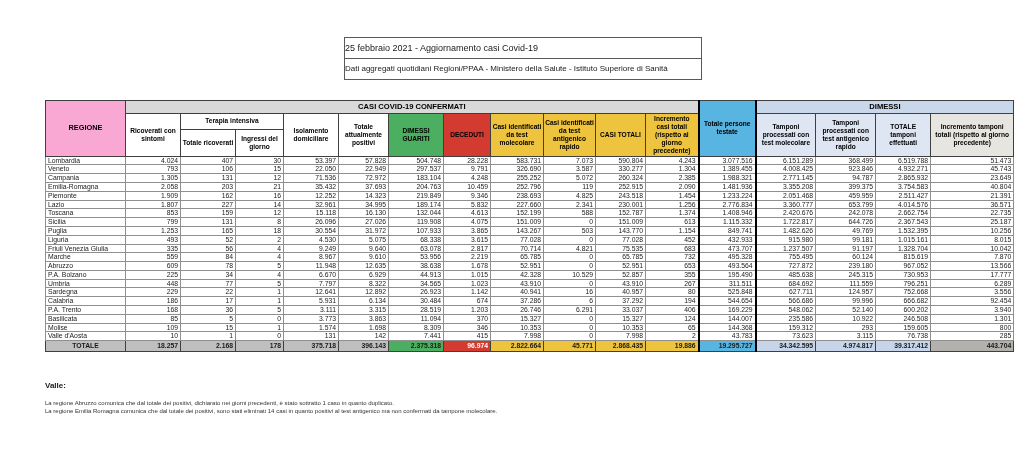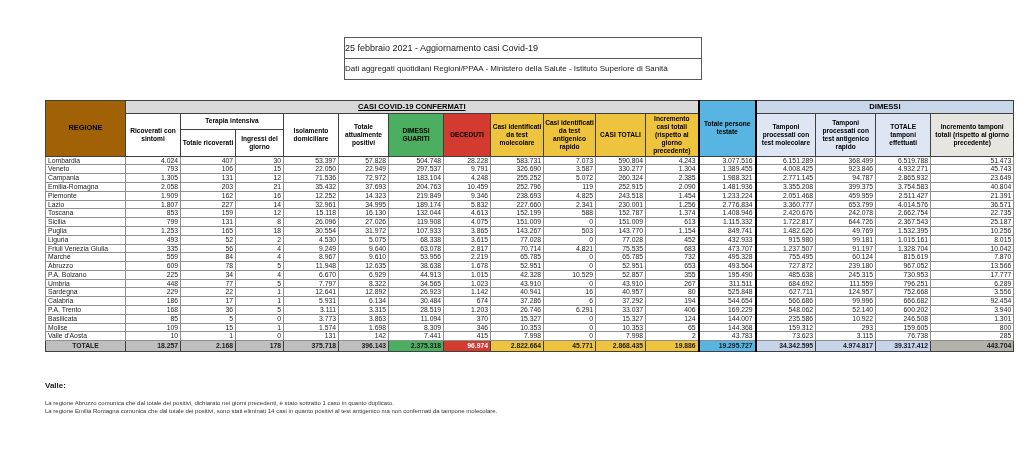--- a/index.html
+++ b/index.html
@@ -15,22 +15,22 @@
 
   
   .tablewrap { position:absolute; left:45px; top:100px; }
   table { border-collapse:collapse; table-layout:fixed; width:968px; }
   th, td { overflow:hidden; }
   thead th {
     border:1px solid #3f3f3f; font-weight:bold; text-align:center; vertical-align:middle;
     font-size:6.6px; line-height:1.2; padding:1px 1px; color:#000;
   }
   thead th.banner { font-size:7.6px; height:12px; padding:0; }
-  .h-grey   { background:#a16207; font-size:7.4px; }
-  .h-band   { background:#d9d9d9;text-decoration:underline; }
+  .h-grey   { background:#f9a8d4; font-size:7.4px; }
+  .h-band   { background:#d9d9d9; }
   .h-white  { background:#ffffff; }
   .h-green  { background:#4cae60; }
   .h-red    { background:#d43b30; }
   .h-yellow { background:#eec33e; }
   .h-blue   { background:#58b4e0; }
   .h-lblueband { background:#c9d7ea; }
   .h-lblue  { background:#dde6f2; }
   .h-cream  { background:#e7e5df; }
   .thickL { border-left:2px solid #000 !important; }
   .thickR { border-right:2px solid #000 !important; }

